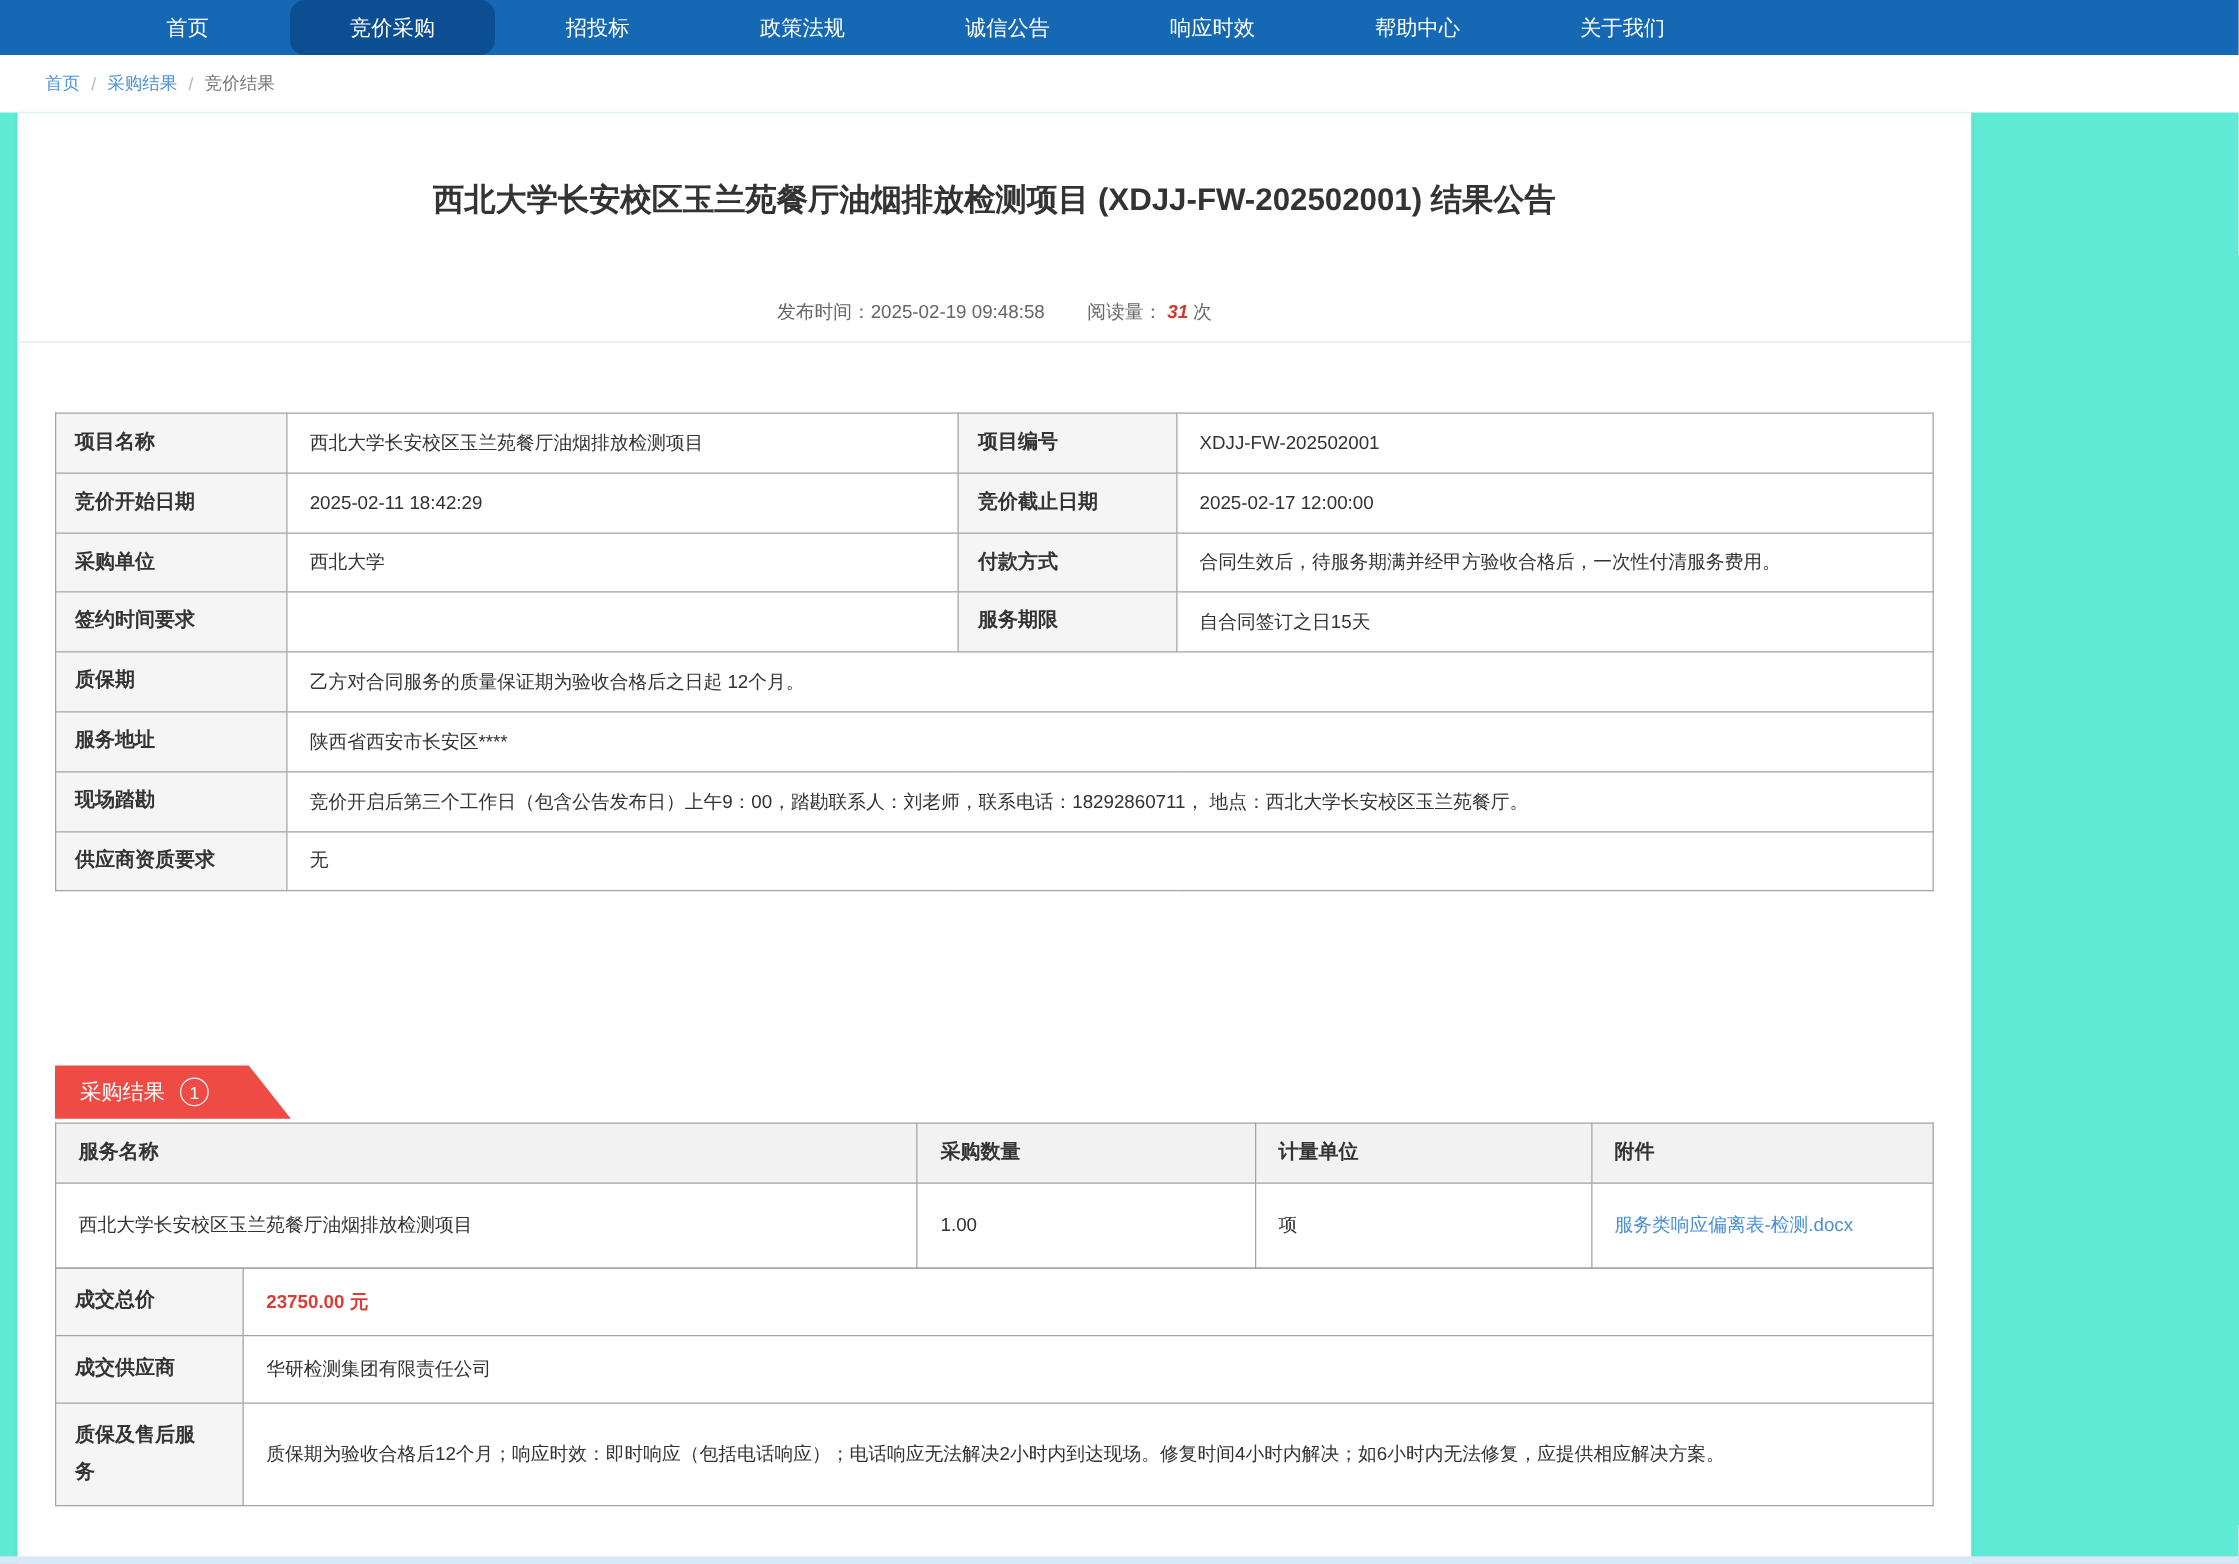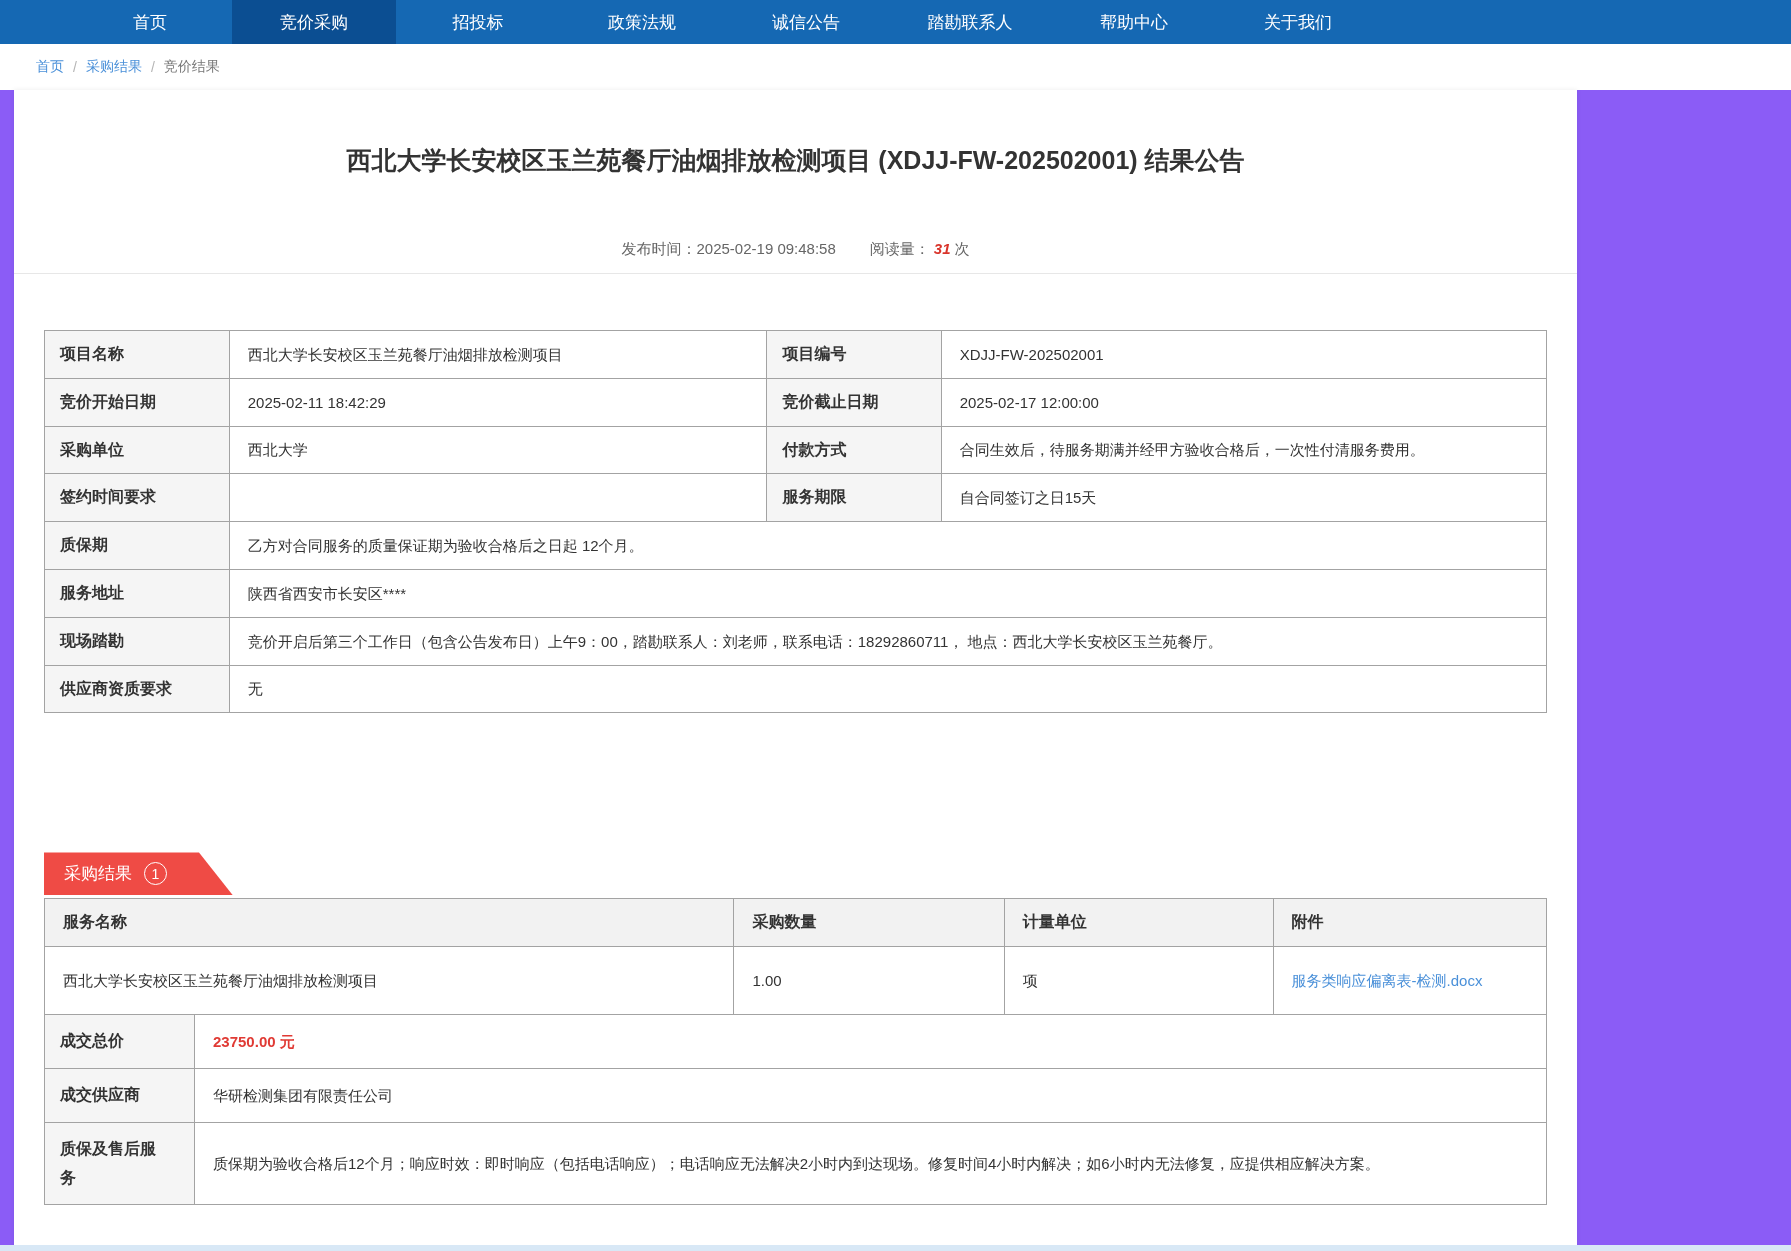--- a/index.html
+++ b/index.html
@@ -3,31 +3,31 @@
 <meta charset="utf-8">
 <style>
   * { box-sizing: border-box; margin: 0; padding: 0; }
   html,body { width: 1791px; height: 1251px; overflow: hidden;
     font-family: "Liberation Sans", "DejaVu Sans", sans-serif; background:#ffffff; position:relative; }
 
   
   .nav { height:44px; background:#1568b3; display:flex; padding-left:68px; }
   .nav-item { width:164px; display:flex; align-items:center; justify-content:center;
     color:#ffffff; font-size:17px; cursor:pointer; }
-  .nav-item.active { background:#0b4e92; }
+  .nav-item.active { background:#0b4e92;border-radius:12px; }
 
   
   .breadcrumb { height:46px; display:flex; align-items:center; padding-left:36px;
     font-size:14px; background:#ffffff; gap:9px; }
   .breadcrumb .link { color:#4a90d9; cursor:pointer; }
   .breadcrumb .sep { color:#b5b5b5; }
   .breadcrumb .current { color:#777777; }
 
   
-  .page-area { background:#8b5cf6; height:1161px; }
+  .page-area { background:#5eead4; height:1161px; }
   .card { margin-left:14px; width:1563px; height:100%; background:#ffffff;
     box-shadow:0 0 5px rgba(0,0,0,0.08); }
 
   .card-head { text-align:center; padding-top:54px; }
   .title { font-size:25px; font-weight:bold; color:#333333; line-height:32px; }
   .meta { margin-top:64px; font-size:15px; color:#666666; }
   .meta .views-count { color:#d9342b; font-style:italic; font-weight:bold; margin:0 4px; }
   .meta .gap { display:inline-block; width:34px; }
   .head-divider { border-bottom:1px solid #e7e7e7; margin-top:14px; }
 
@@ -63,21 +63,21 @@
 </style>
 </head>
 <body>
 
 <div class="nav">
   <div class="nav-item">首页</div>
   <div class="nav-item active">竞价采购</div>
   <div class="nav-item">招投标</div>
   <div class="nav-item">政策法规</div>
   <div class="nav-item">诚信公告</div>
-  <div class="nav-item">踏勘联系人</div>
+  <div class="nav-item">响应时效</div>
   <div class="nav-item">帮助中心</div>
   <div class="nav-item">关于我们</div>
 </div>
 
 <div class="breadcrumb">
   <span class="link">首页</span>
   <span class="sep">/</span>
   <span class="link">采购结果</span>
   <span class="sep">/</span>
   <span class="current">竞价结果</span>

